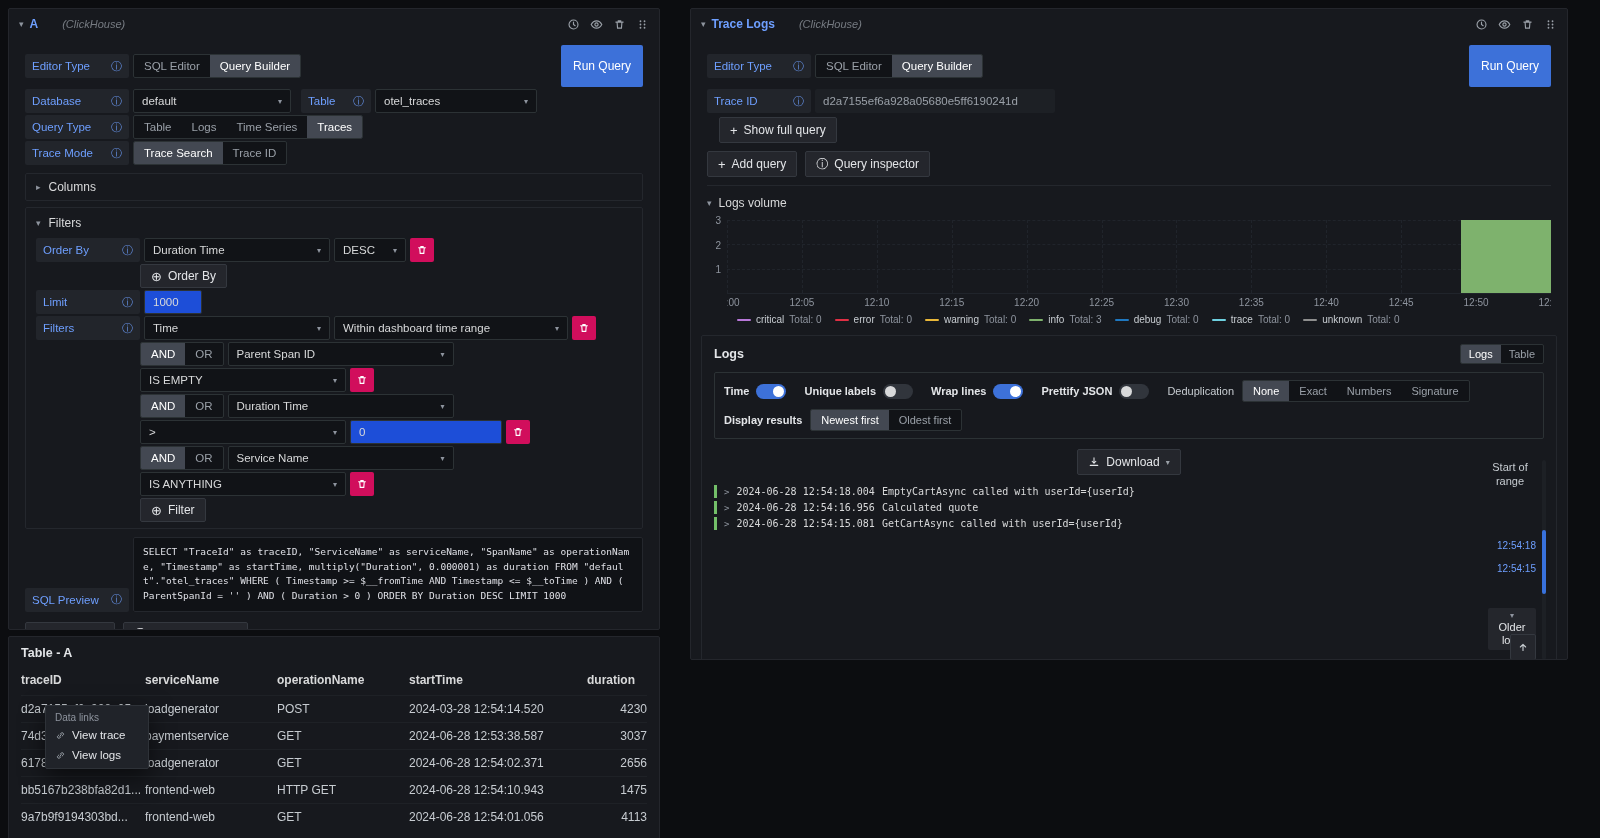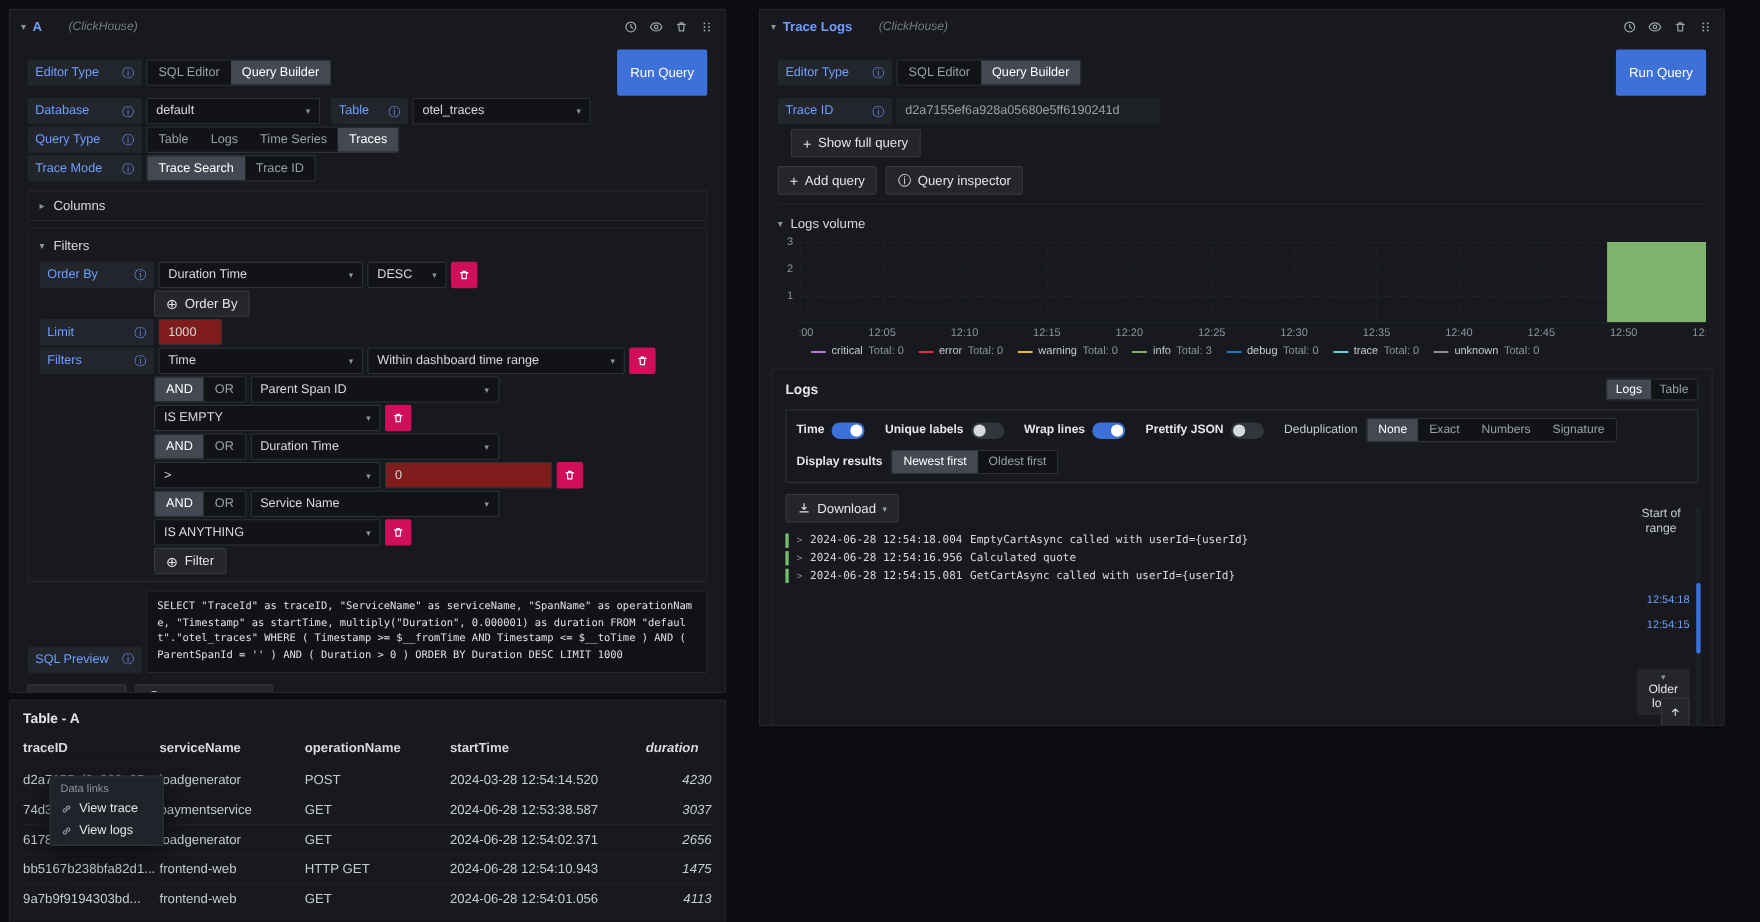--- a/index.html
+++ b/index.html
@@ -37,41 +37,41 @@
   .btn { border:none; font:inherit; cursor:pointer; border-radius:2px; display:inline-flex; align-items:center; gap:6px; white-space:nowrap; }
   .btn-primary { background:#3d71d9; color:#fff; height:42px; padding:0 12px; font-weight:500; }
   .btn-secondary { background:#24262c; border:1px solid #34383f; color:#e3e5e8; height:26px; padding:0 10px; font-size:12px; }
   .btn-danger { background:#d10e5c; width:24px; height:24px; padding:0; justify-content:center; color:#fff; flex:none; }
   .run-query { margin-left:auto; }
   .plus { font-size:13px; line-height:1; }
 
   .dd { height:24px; background:#111317; border:1px solid #2c3235; border-radius:2px; display:flex;
         align-items:center; gap:6px; padding:0 8px; color:#d8d9da; font-size:11.5px; cursor:pointer; }
   .dd .dd-chev { margin-left:auto; color:#8e949e; font-size:8px; }
-  .input { height:24px; background:#7f1d1d; border:1px solid #2c3235; border-radius:2px; color:#d8d9da;
+  .input { height:24px; background:#1d4ed8; border:1px solid #2c3235; border-radius:2px; color:#d8d9da;
            font:inherit; font-size:11.5px; padding:0 8px; }
 
   .section-bar { display:flex; align-items:center; gap:8px; height:28px; border:1px solid #24272d; border-radius:2px;
                  padding:0 10px; margin:8px 0 6px; color:#d8d9da; cursor:pointer; }
   .filters-box { border:1px solid #24272d; border-radius:2px; padding:8px 10px 4px; margin:0 0 8px; }
   .sec-header { display:flex; align-items:center; gap:8px; color:#d8d9da; margin-bottom:8px; cursor:pointer; }
   .indent { margin-left:104px; }
 
   .code { flex:1; background:#101216; border:1px solid #24272d; border-radius:2px; padding:7px 9px;
           font-family:"DejaVu Sans Mono",monospace; font-size:9.5px; line-height:1.55; color:#dfe0e6;
           white-space:pre-wrap; word-break:break-all; }
   .btm-btns { margin-top:10px; display:flex; gap:8px; }
 
   
   .tp-title { padding:9px 12px 7px; font-weight:700; font-size:12.5px; color:#e3e5e8; }
   #panel-table table { width:calc(100% - 24px); margin:0 12px; border-collapse:collapse; table-layout:fixed; font-size:12px; }
   #panel-table th { text-align:left; font-weight:700; color:#d8d9da; padding:6px 0 8px; }
   #panel-table td { padding:6px 0; color:#c7ccd1; white-space:nowrap; overflow:hidden; border-top:1px solid #1e2126; }
   td.link { color:#6e9fff; cursor:pointer; }
-  th.num, td.num { text-align:right; padding-right:2px;font-style:italic; }
+  th.num, td.num { text-align:right; padding-right:2px; }
 
   .ctx-menu { position:absolute; left:36px; top:68px; width:104px; background:#202329; border:1px solid #2e3238;
               border-radius:2px; box-shadow:0 8px 24px rgba(0,0,0,.55); z-index:5; padding:3px 0; }
   .menu-header { font-size:10px; color:#8e949e; padding:3px 9px 2px; }
   .menu-item { display:flex; align-items:center; gap:6px; padding:4px 9px; color:#e3e5e8; font-size:11.5px; cursor:pointer;text-align:right; }
   .menu-item span.lnk { display:flex; color:#9aa0a8; }
 
   
   .traceid-input { width:240px; height:24px; background:#1d2025; border:none; border-radius:2px;
                    color:#9aa0a8; font:inherit; font-size:11.5px; padding:0 8px; }
@@ -103,21 +103,21 @@
   .crow { display:flex; align-items:center; gap:8px; }
   .ctrl { display:flex; align-items:center; gap:7px; margin-right:10px; }
   .ctrl-label { font-size:11px; font-weight:700; color:#e3e5e8; white-space:nowrap; }
   .toggle { width:30px; height:15px; border-radius:8px; background:#31353c; position:relative; cursor:pointer; flex:none; }
   .toggle::after { content:""; position:absolute; width:11px; height:11px; border-radius:50%; background:#d8d9da; top:2px; left:2px; }
   .toggle.on { background:#3d71d9; }
   .toggle.on::after { left:auto; right:2px; background:#fff; }
   .controls .seg-group { height:22px; }
   .controls .seg { font-size:11px; }
 
-  .dl-row { display:flex; justify-content:flex-start; margin-top:10px; }
+  .dl-row { display:flex; justify-content:center; margin-top:10px; }
   .dl-chev { font-size:8px; color:#9aa0a8; }
 
   .log-content { margin-top:10px; }
   .log-entries { margin-right:84px; }
   .log-row { display:flex; align-items:center; gap:7px; border-left:3px solid #73bf69; padding:1px 0 1px 7px;
              margin-bottom:3px; font-family:"DejaVu Sans Mono",monospace; font-size:10px; color:#d8d9da; cursor:pointer; }
   .log-caret { color:#8e949e; font-size:9px; }
 
   .log-rail { position:absolute; right:10px; top:124px; bottom:8px; width:62px; }
   .scroll-track { position:absolute; right:0; top:0; bottom:0; width:4px; background:#1d2025; border-radius:2px; }

